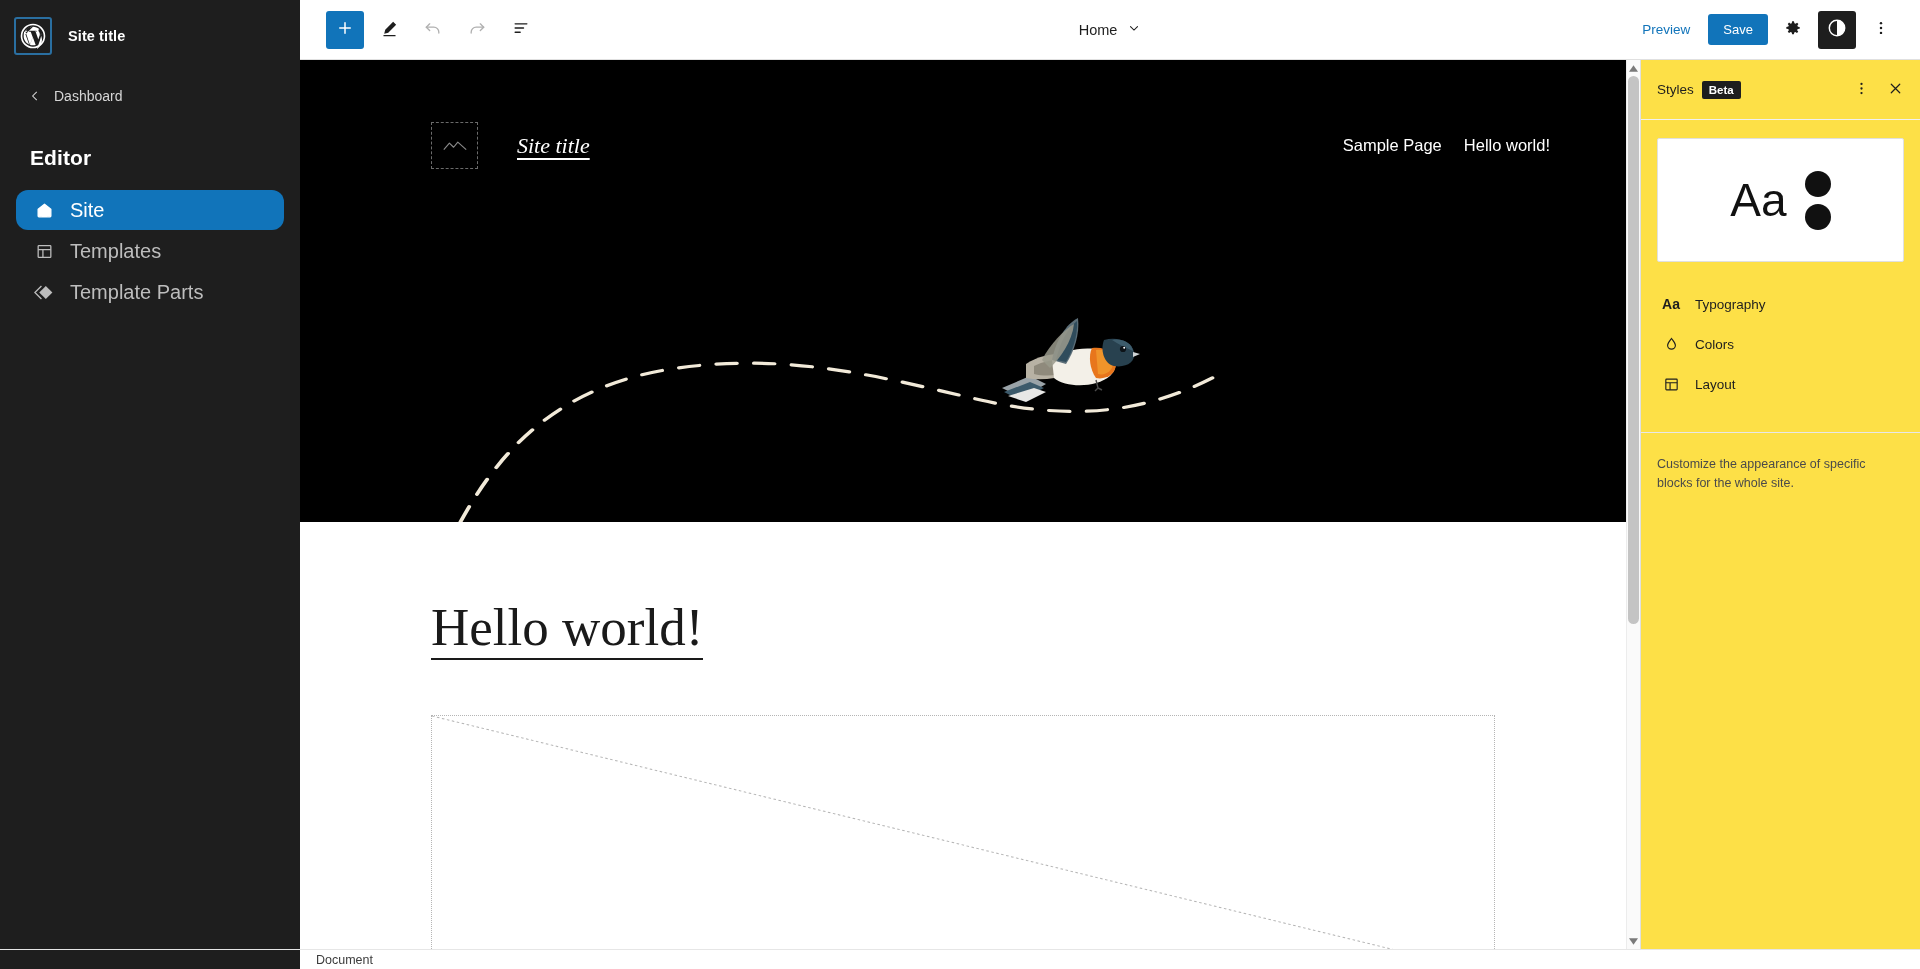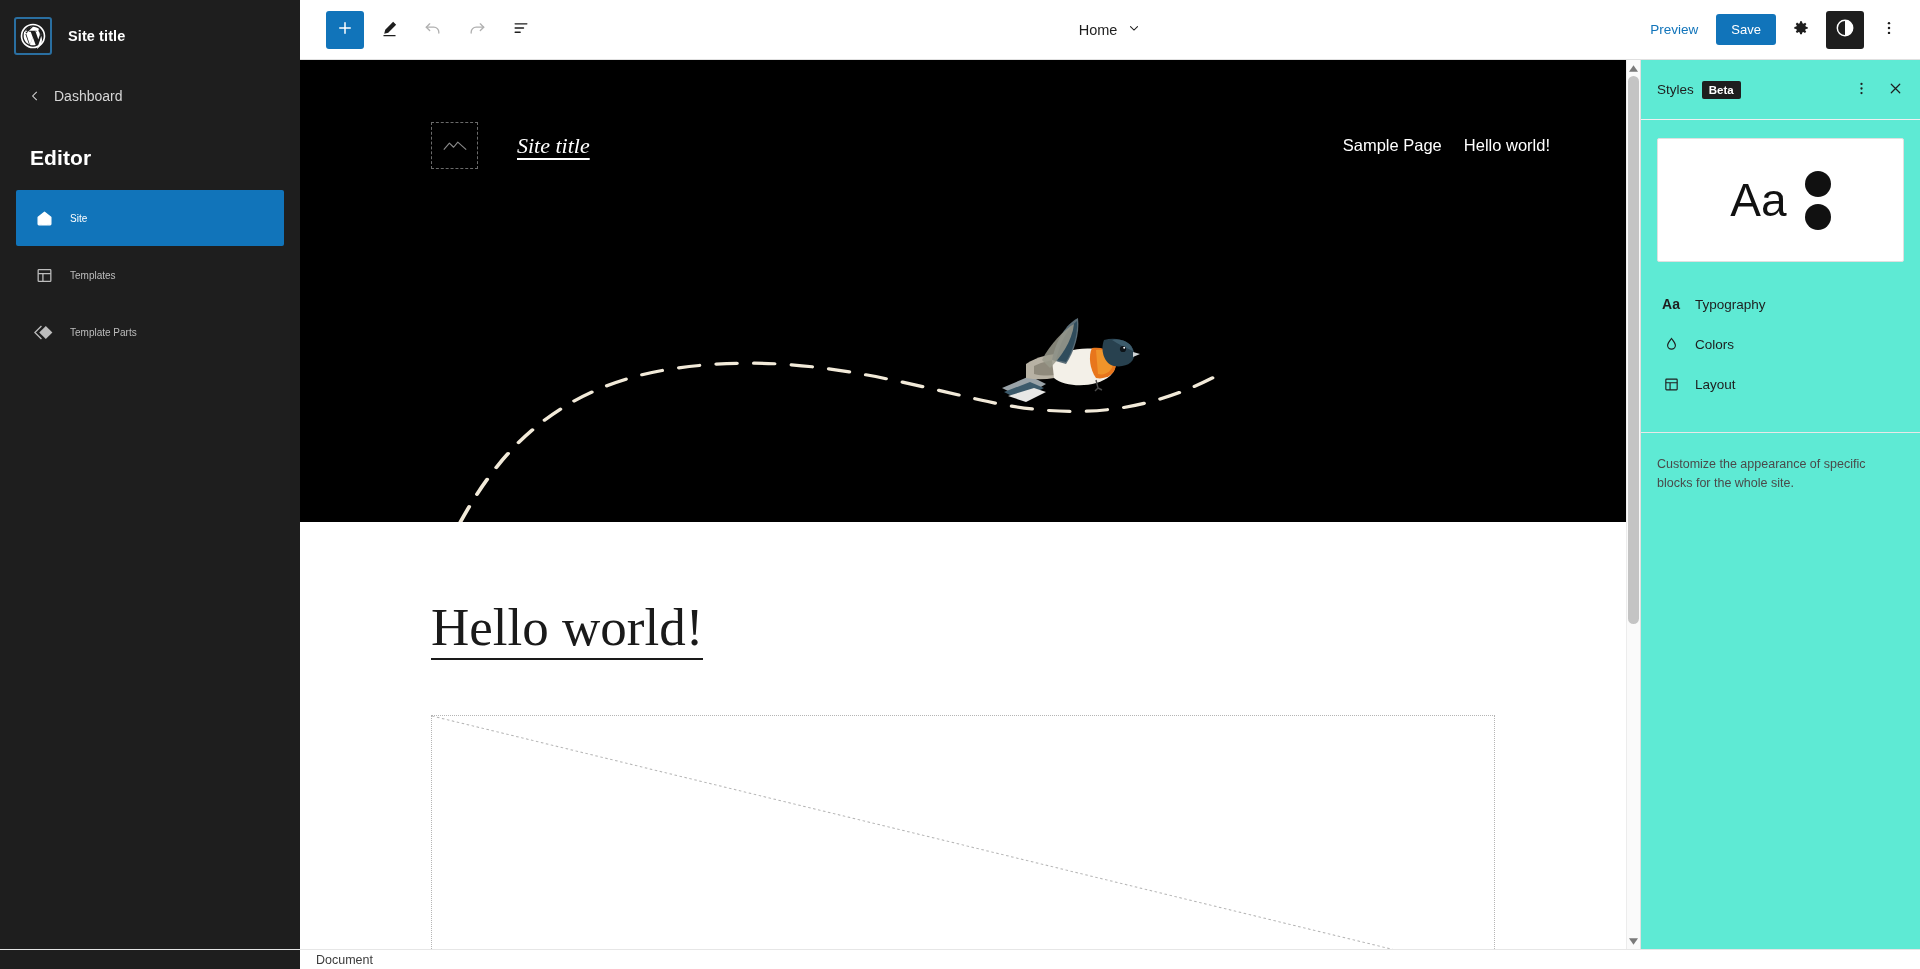--- a/index.html
+++ b/index.html
@@ -41,23 +41,23 @@
   .sb-dashboard .chev { margin-right: 12px; display:flex; }
 
   .sb-section-title {
     margin-top: 36px; padding-left: 30px;
     font-size: 21px; font-weight: 700; color: #fff; letter-spacing: .1px;
   }
 
   .sb-nav { margin-top: 20px; padding: 0 16px; }
   .sb-item {
     display: flex; align-items: center;
-    height: 56px; border-radius: 2px;
+    height: 40px; border-radius: 12px;
     padding-left: 16px; margin-bottom: 1px;
-    font-size: 10px; color: #bdbdbd; cursor: pointer;
+    font-size: 20px; color: #bdbdbd; cursor: pointer;
   }
   .sb-item .ic { width: 24px; height: 24px; display:flex; align-items:center; justify-content:center; margin-right: 14px; flex: 0 0 24px; }
   .sb-item.active { background: #1174ba; color: #fff; }
   .sb-item.active .ic svg { stroke: #fff; fill: #fff; }
 
   
   .editor-area {
     flex: 1 1 auto;
     height: 949px;
     display: flex; flex-direction: column;
@@ -66,21 +66,21 @@
     min-width: 0;
   }
 
   
   .toolbar {
     height: 60px; flex: 0 0 60px;
     display: flex; align-items: center;
     background: #fff;
     border-bottom: 1px solid #e0e0e0;
     position: relative;
-    padding: 0 12px 0 26px;
+    padding: 0 20px 0 26px;
   }
   .tb-left { display: flex; align-items: center; gap: 6px; }
   .tb-btn {
     width: 38px; height: 38px; border: none; background: transparent;
     display: flex; align-items: center; justify-content: center;
     border-radius: 2px; cursor: pointer; padding: 0;
   }
   .tb-btn.add { background: #1174ba; border-radius: 3px; }
   .tb-btn.disabled { opacity: .35; cursor: default; }
 
@@ -174,21 +174,21 @@
   .cv-arrow { height: 16px; width: 14px; display: flex; align-items: center; justify-content: center; flex: 0 0 16px; cursor: pointer; }
   .cv-track { flex: 1 1 auto; width: 14px; position: relative; }
   .cv-thumb {
     position: absolute; top: 0; left: 1px; width: 11px; height: 64%;
     background: #c4c4c4; border-radius: 6px; cursor: pointer;
   }
 
   
   .styles-panel {
     flex: 0 0 280px; width: 280px;
-    background: #5eead4;
+    background: #fde047;
     border-left: 1px solid #e0e0e0;
     display: flex; flex-direction: column;
   }
   .sp-head {
     height: 60px; flex: 0 0 60px;
     display: flex; align-items: center;
     padding: 0 8px 0 16px;
     border-bottom: 1px solid #f0f0f0;
   }
   .sp-title { font-size: 13.5px; color: #1e1e1e; font-weight: 400; }

